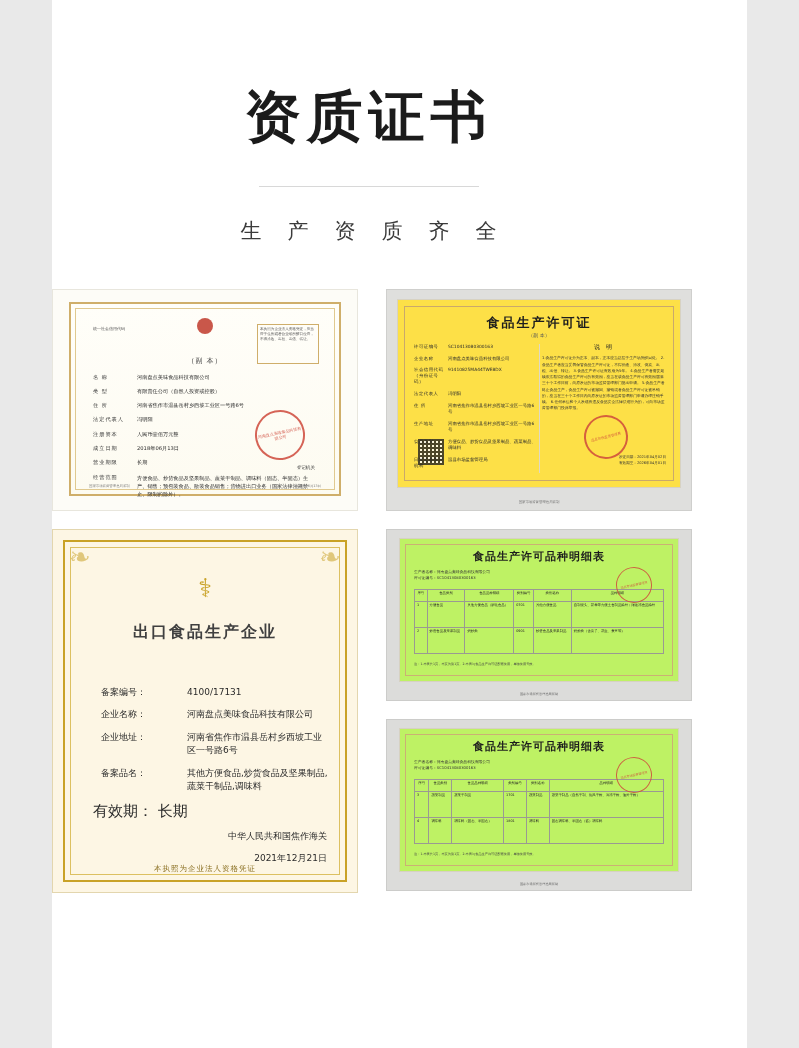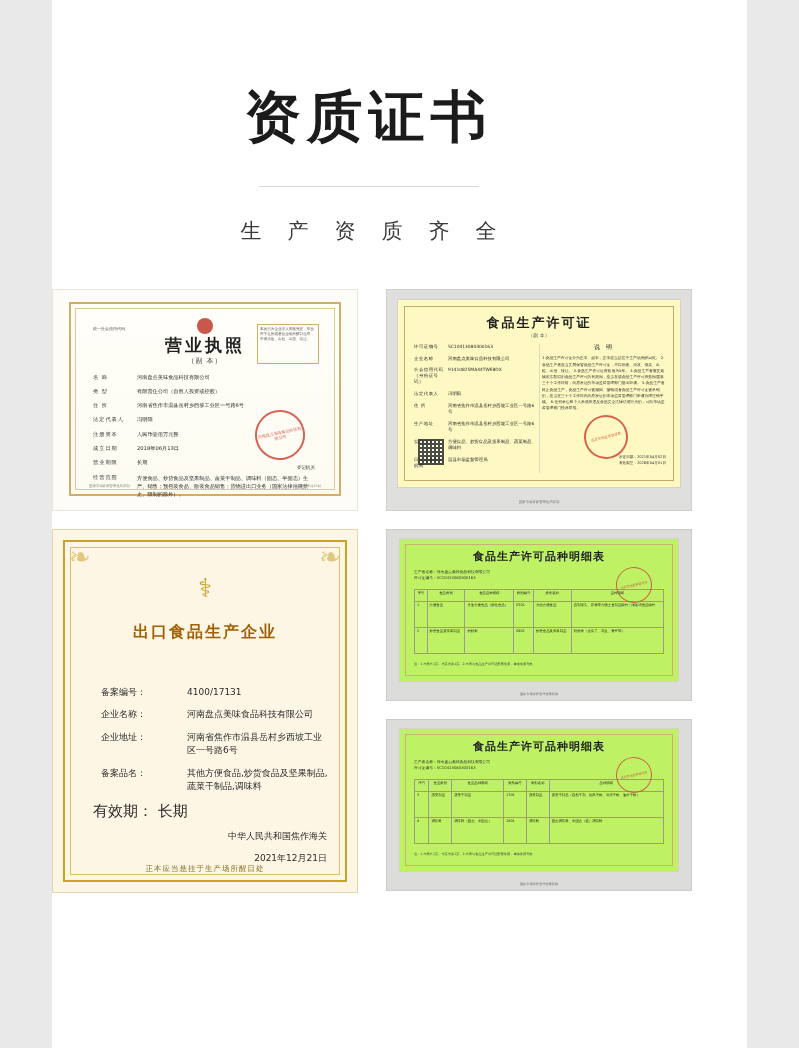--- a/index.html
+++ b/index.html
@@ -125,21 +125,21 @@
   .biz .footnote{
     position:absolute;left:18px;bottom:6px;right:18px;
     display:flex;justify-content:space-between;font-size:3.4px;color:#777;
     font-family:"DejaVu Sans",sans-serif;
   }
 
   
   .flic{width:306px;height:222px;background:#dfdfdd;border:1px solid #cfcfcd;}
   .flic .sheet{
     position:absolute;left:10px;top:9px;right:10px;bottom:22px;
-    background:#fef9c3;border:1px solid #d7d2c3;
+    background:#fde047;border:1px solid #d7d2c3;
   }
   .flic .sheet:before{
     content:"";position:absolute;left:6px;top:6px;right:6px;bottom:6px;
     border:1.5px solid #caa96b;
   }
   .flic .h{
     position:absolute;left:0;right:0;top:14px;text-align:center;
     font-size:13px;font-weight:700;color:#1d1d1d;letter-spacing:2px;
     font-family:"DejaVu Sans",sans-serif;
   }
@@ -196,21 +196,21 @@
   .exp .corner{position:absolute;width:44px;height:30px;border:0;color:#c9a227;font-size:26px;line-height:1;opacity:.55;}
   .exp .c1{left:16px;top:14px;}
   .exp .c2{right:16px;top:14px;text-align:right;}
   .exp .badge{
     position:absolute;left:50%;top:42px;transform:translateX(-50%);
     width:44px;height:34px;display:flex;align-items:center;justify-content:center;
     color:#c9a227;font-size:26px;
   }
   .exp .t1{
     position:absolute;left:0;right:0;top:92px;text-align:center;
-    font-size:16px;font-weight:700;color:#a16207;letter-spacing:2px;
+    font-size:16px;font-weight:700;color:#404040;letter-spacing:2px;
     font-family:"DejaVu Sans",sans-serif;
   }
   .exp .t2{
     position:absolute;left:0;right:0;top:120px;text-align:center;
     font-size:16px;font-weight:700;color:#2b2b2b;letter-spacing:2px;
     font-family:"DejaVu Sans",sans-serif;
   }
   .exp .fields{position:absolute;left:48px;right:28px;top:156px;}
   .exp .r{display:flex;font-size:9px;color:#2b2b2b;margin-bottom:9px;line-height:1.5;
     font-family:"DejaVu Sans",sans-serif;}
@@ -291,21 +291,20 @@
     <div class="rule"></div>
     <div class="subtitle">生产资质齐全</div>
 
     <div class="grid">
 
       <div class="row">
 
         <div class="photo biz">
           <div class="frame">
             <div class="emblem"></div>
-            <div class="bigtitle">营业执照</div>
             <div class="sub">（副 本）</div>
             <div class="leftlabel">统一社会信用代码</div>
             <div class="cornerbox">本执照为企业法人资格凭证，应当置于住所或者营业场所醒目位置，不得涂改、出租、出借、转让。</div>
 
             <div class="rows">
               <div class="r">
                   <span class="k">名    称</span>
                   <span class="v">河南盘点美味食品科技有限公司</span>
                 </div>
               <div class="r">
@@ -429,21 +428,21 @@
               </div>
             <div class="r">
                 <span class="k">备案品名：</span>
                 <span class="v">其他方便食品,炒货食品及坚果制品,蔬菜干制品,调味料</span>
               </div>
           </div>
 
           <div class="valid">有效期： 长期</div>
           <div class="issuer">中华人民共和国焦作海关</div>
           <div class="date">2021年12月21日</div>
-          <div class="bottom">正本应当悬挂于生产场所醒目处</div>
+          <div class="bottom">本执照为企业法人资格凭证</div>
         </div>
 
         <div class="col">
 
           <div class="photo tbl">
             <div class="sheet">
               <div class="h">食品生产许可品种明细表</div>
               <div class="meta">
                 <div>生产者名称：河南盘点美味食品科技有限公司</div>
                 <div>许可证编号：SC10413080300163</div>

